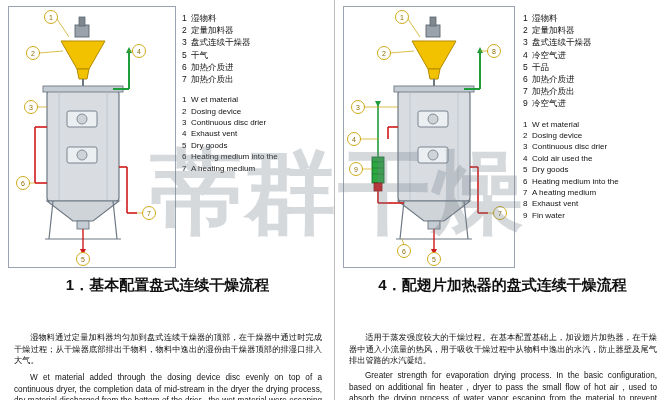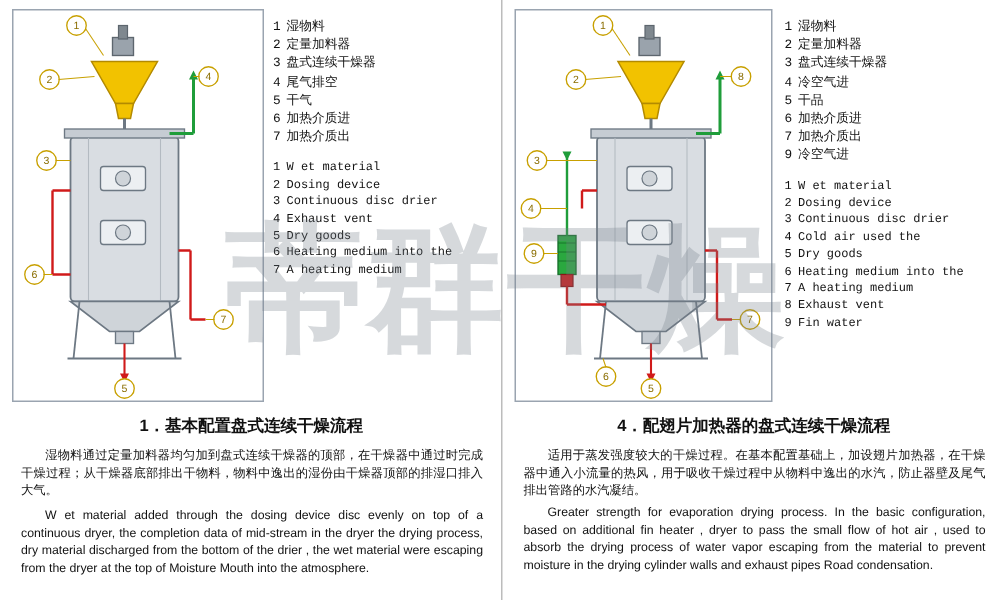--- a/index.html
+++ b/index.html
@@ -27,47 +27,47 @@
   .panel.right .diagram-box { width:172px; }
 
   .legend {
     position:absolute;
     top:12px;
     left:182px;
     width:148px;
     font-size:8.5px;
     line-height:12.2px;
     color:#111111;
-    font-family:Liberation Mono, monospace;
   }
   .panel.right .legend { left:188px; width:144px; }
   .legend .cn-item { white-space:nowrap; }
   .legend .num { display:inline-block; width:9px; }
   .legend .gap { height:9px; }
   .legend .en-item { white-space:nowrap; font-size:8px; line-height:11.4px; }
 
   .caption {
     position:absolute;
     top:276px;
     left:0;
     width:335px;
     text-align:center;
-    font-size:11px;
+    font-size:15px;
     font-weight:bold;
     color:#111111;
   }
 
   .body-text {
     position:absolute;
     left:14px;
     width:308px;
     font-size:8.2px;
     line-height:11.6px;
     color:#111111;
     text-align:justify;
+    margin-top:34px;
   }
   .body-cn { top:298px; }
   .body-en1 { top:338px; }
   .panel.right .body-en1 { top:336px; }
   .indent { display:inline-block; width:16px; }
 
   .watermark {
     position:absolute;
     left:0; top:0;
     width:670px; height:400px;
@@ -166,21 +166,20 @@
           <text x="140" y="208.5">7</text>
           <line x1="134" y1="206" x2="128" y2="206" stroke="#c8a000" stroke-width="0.7"></line>
         </g>
       </svg>
     </div>
 
     <div class="legend">
       <div class="cn-item"><span class="num">1</span><span>湿物料</span></div>
       <div class="cn-item"><span class="num">2</span><span>定量加料器</span></div>
       <div class="cn-item"><span class="num">3</span><span>盘式连续干燥器</span></div>
-      <div class="cn-item"><span class="num">4</span><span>尾气排空</span></div>
       <div class="cn-item"><span class="num">5</span><span>干气</span></div>
       <div class="cn-item"><span class="num">6</span><span>加热介质进</span></div>
       <div class="cn-item"><span class="num">7</span><span>加热介质出</span></div>
       <div class="gap"></div>
       <div class="en-item"><span class="num">1</span><span>W et material</span></div>
       <div class="en-item"><span class="num">2</span><span>Dosing device</span></div>
       <div class="en-item"><span class="num">3</span><span>Continuous disc drier</span></div>
       <div class="en-item"><span class="num">4</span><span>Exhaust vent</span></div>
       <div class="en-item"><span class="num">5</span><span>Dry goods</span></div>
       <div class="en-item"><span class="num">6</span><span>Heating medium into the</span></div>

